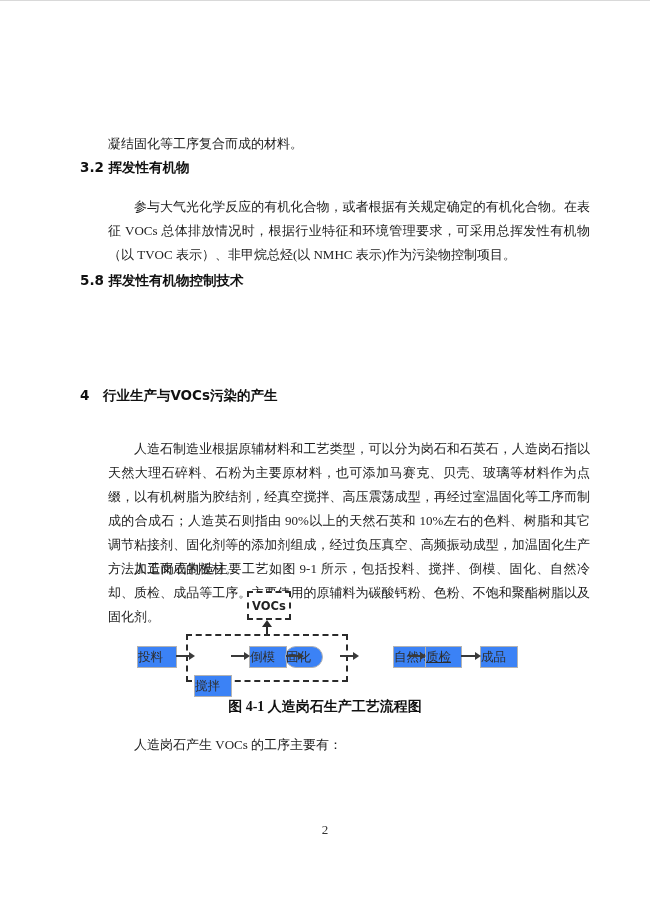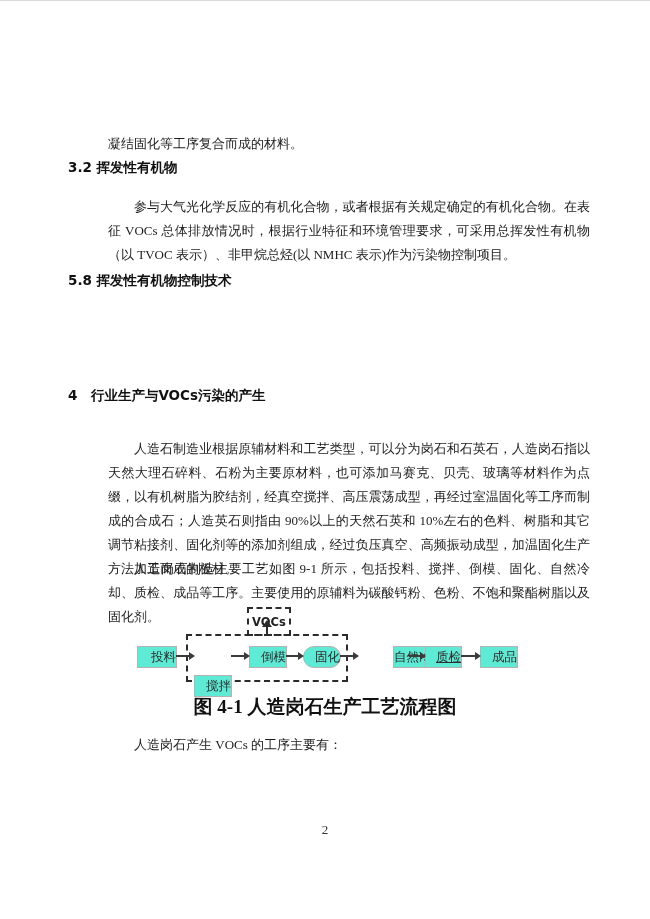--- a/index.html
+++ b/index.html
@@ -15,82 +15,82 @@
 
   .tblock {
     position: absolute; left: 96px; width: 482px;
     font-size: 13px; line-height: 24px;
     text-align: justify;
     margin: 12px;
   }
   .indent { text-indent: 2em; }
 
   .heading {
-    position: absolute; left: 68px; width: 482px;
+    position: absolute; left: 80px; width: 482px;
     font-family: "DejaVu Sans", "Liberation Sans", sans-serif;
     font-weight: bold; font-size: 13.5px; line-height: 24px;
     color: #111; margin: 0; text-align: left;
   }
 
   
   .diagram { position: absolute; left: 0; top: 585px; width: 650px; height: 105px; }
 
   .vocs-box {
     position: absolute; left: 247px; top: 6px; width: 40px; height: 25px;
     border: 2px dashed #2b2b2b; background: #fff;
     display: flex; align-items: center; justify-content: center;
     font-family: "DejaVu Sans", "Liberation Sans", sans-serif;
-    font-size: 11.5px; font-weight: 600; color: #222; margin-top: 16px;
+    font-size: 11.5px; font-weight: 600; color: #222;
   }
   .voc-arrow-head {
     position: absolute; left: 262px; top: 35px; width: 0; height: 0;
     border-left: 5px solid transparent; border-right: 5px solid transparent;
     border-bottom: 7px solid #2b2b2b;
   }
   .voc-arrow-line {
     position: absolute; left: 266px; top: 41px; height: 9px; width: 0;
     border-left: 2px dashed #2b2b2b;
   }
   .dashed-region {
     position: absolute; left: 186px; top: 49px; width: 158px; height: 44px;
     border: 2px dashed #2b2b2b; background: transparent;
   }
   .step-box {
     position: absolute; top: 61px; height: 20px;
-    border: 1px solid #b3b3b3; background: #5eead4;
-    display: flex; align-items: center; justify-content: flex-end;
+    border: 1px solid #b3b3b3; background: #3b82f6;
+    display: flex; align-items: center; justify-content: flex-start;
     font-size: 12.5px; color: #2e2e2e; line-height: 20px;
     font-family: "Liberation Serif", "DejaVu Serif", serif;
     z-index: 2;
   }
   .sb1 { left: 137px; width: 38px; }
   .sb2 { left: 194px; width: 36px; margin-top: 29px; }
   .sb3 { left: 249px; width: 36px; }
-  .sb4 { left: 303px; width: 36px; border-radius: 11px; }
+  .sb4 { left: 285px; width: 36px; border-radius: 11px; }
   .sb5 { left: 353px; width: 50px; margin-left: 40px; }
   .sb6 { left: 425px; width: 35px; text-decoration: underline; }
   .sb7 { left: 480px; width: 36px; }
 
   .harrow {
     position: absolute; top: 70px; height: 1.6px; background: #3a3a3a; z-index: 3;
   }
   .harrow::after {
     content: ""; position: absolute; right: -6px; top: 50%; transform: translateY(-50%);
     border-left: 6px solid #3a3a3a; border-top: 4px solid transparent; border-bottom: 4px solid transparent;
   }
   .ha1 { left: 176px; width: 13px; }
   .ha2 { left: 231px; width: 13px; }
   .ha3 { left: 286px; width: 12px; }
   .ha4 { left: 340px; width: 13px; }
   .ha5 { left: 409px; width: 11px; }
   .ha6 { left: 461px; width: 14px; }
 
   .figure-caption {
     position: absolute; left: 84px; width: 482px; top: 697px;
-    text-align: center; font-weight: bold; font-size: 19px; line-height: 20px;
+    text-align: center; font-weight: bold; font-size: 14px; line-height: 20px;
     font-family: "Liberation Serif", "DejaVu Serif", serif; color: #111; margin: 0;
   }
 
   .page-number {
     position: absolute; left: 0; top: 822px; width: 650px;
     text-align: center; font-size: 13px; color: #333; margin: 0;
   }
 </style>
 </head>
 <body>

